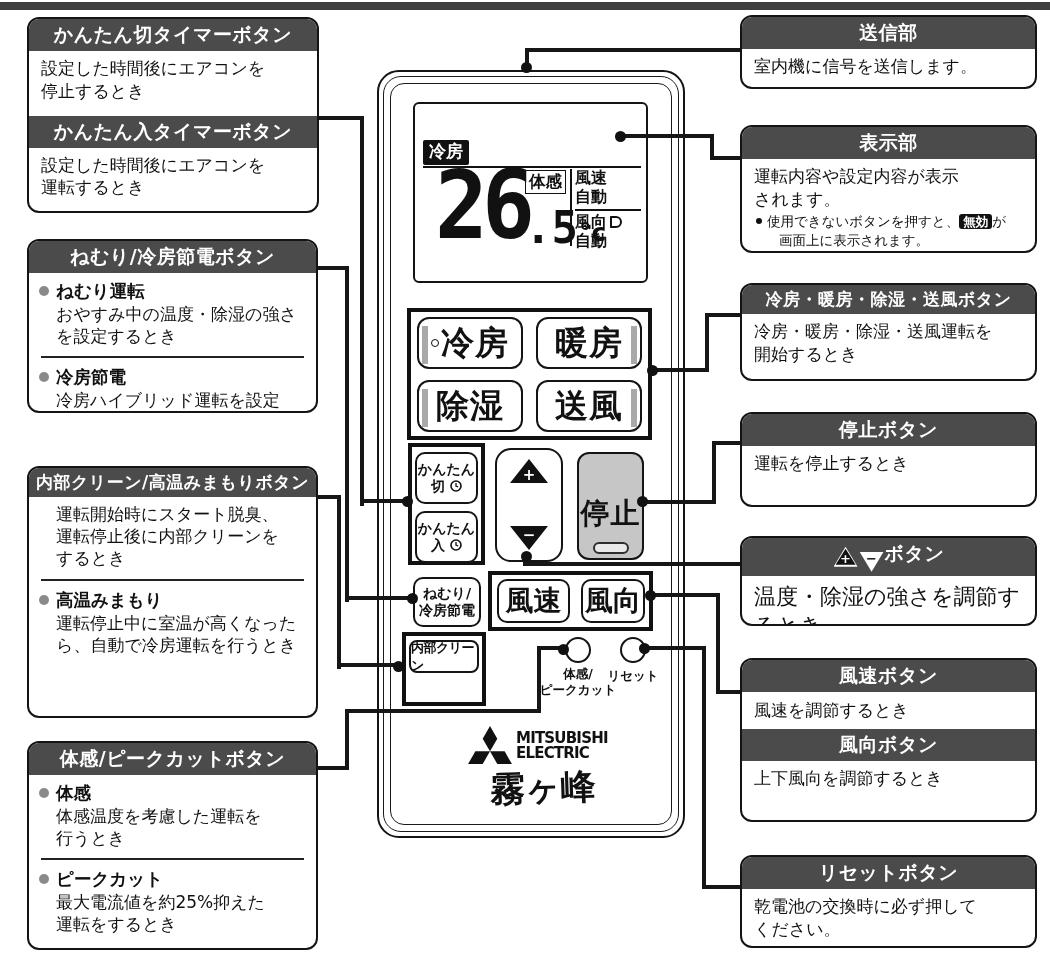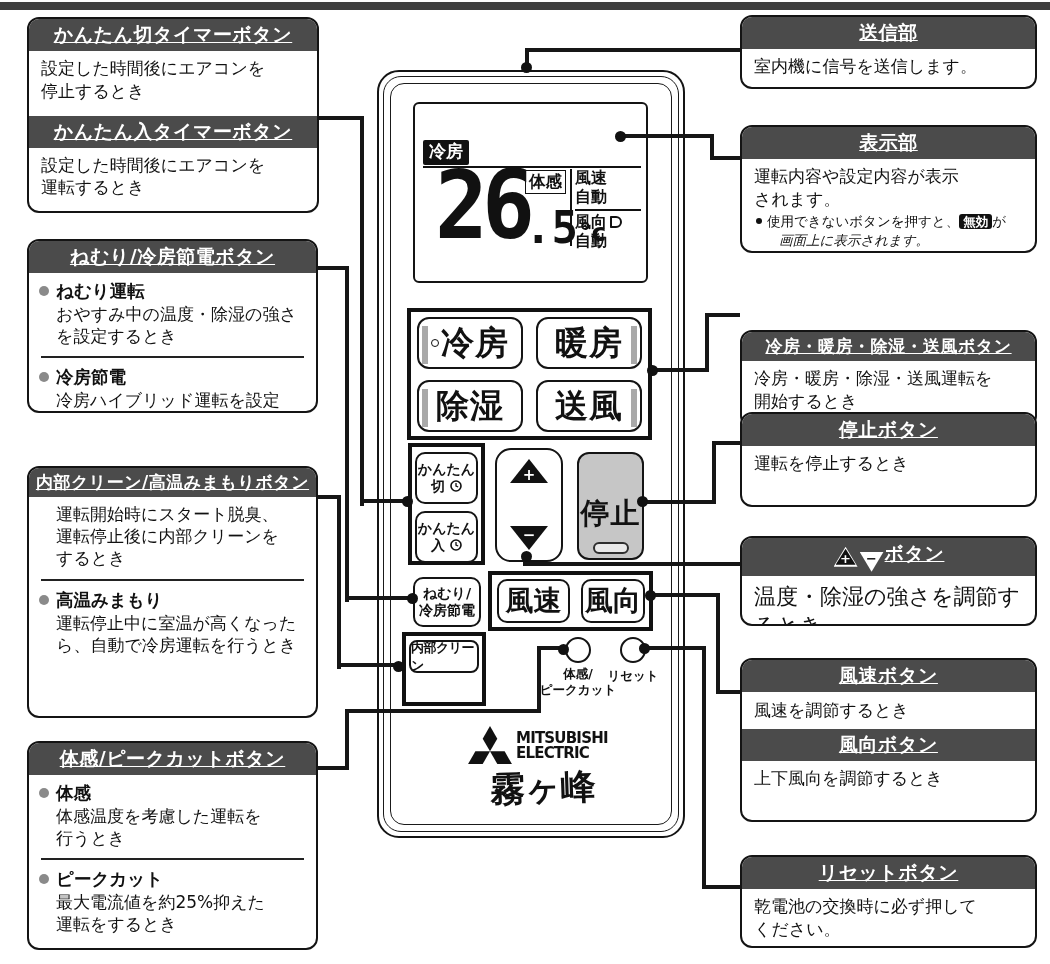--- a/index.html
+++ b/index.html
@@ -3,21 +3,21 @@
 <meta charset="utf-8">
 <style>
   html,body{margin:0;padding:0;background:#fff;}
   #page{position:relative;width:1050px;height:964px;background:#fff;overflow:hidden;
         font-family:"DejaVu Sans",sans-serif;color:#111;}
   *{box-sizing:border-box;}
 
   
   .co-box{position:absolute;background:#fff;border:2.5px solid #141414;border-radius:12px;overflow:hidden;}
   .co-h{background:#4b4b4b;color:#fff;font-weight:bold;font-size:19px;text-align:center;
-        padding:4px 2px;line-height:1.25;letter-spacing:.5px;text-decoration:underline;}
+        padding:4px 2px;line-height:1.25;letter-spacing:.5px;}
   .co-h.small{font-size:17px;}
   .co-b{font-size:17px;line-height:1.34;padding:6px 12px;white-space:pre-line;}
   .item{padding:2px 10px 4px 10px;}
   .item-title{font-weight:bold;font-size:17.5px;display:flex;align-items:center;gap:7px;}
   .bullet{width:10px;height:10px;border-radius:50%;background:#8a8a8a;flex:0 0 auto;}
   .item-body{font-size:17px;line-height:1.3;padding-left:17px;white-space:pre-line;}
   .divider{border-top:2px solid #222;margin:5px 12px;}
   .note{display:flex;gap:5px;font-size:13.5px;line-height:1.35;padding:2px 6px 0 14px;}
   .note-bullet{width:6px;height:6px;border-radius:50%;background:#111;flex:0 0 auto;margin-top:6px;}
   .muko{background:#111;color:#fff;font-weight:bold;border-radius:3px;padding:0 4px;font-size:12.5px;}
@@ -330,26 +330,26 @@
   </div>
 
   <div class="co-box" style="left:740px;top:125px;width:297px;height:128px;">
     <div class="co-h">表示部</div>
     <div class="co-b" style="padding-bottom:0;">運転内容や設定内容が表示
 されます。</div>
     <div class="note">
       <span class="note-bullet"></span>
       <span>
         <span>使用できないボタンを押すと、</span><span class="muko">無効</span><span>が</span>
-        <span class="note-l2" style="display:block;font-style:italic;">画面上に表示されます。</span>
+        <span class="note-l2" style="display:block;">画面上に表示されます。</span>
       </span>
     </div>
   </div>
 
-  <div class="co-box" style="left:740px;top:283px;width:297px;height:98px;margin-top:47px;">
+  <div class="co-box" style="left:740px;top:283px;width:297px;height:98px;">
     <div class="co-h small">冷房・暖房・除湿・送風ボタン</div>
     <div class="co-b">冷房・暖房・除湿・送風運転を
 開始するとき</div>
   </div>
 
   <div class="co-box" style="left:740px;top:412px;width:297px;height:95px;">
     <div class="co-h">停止ボタン</div>
     <div class="co-b">運転を停止するとき</div>
   </div>
 

